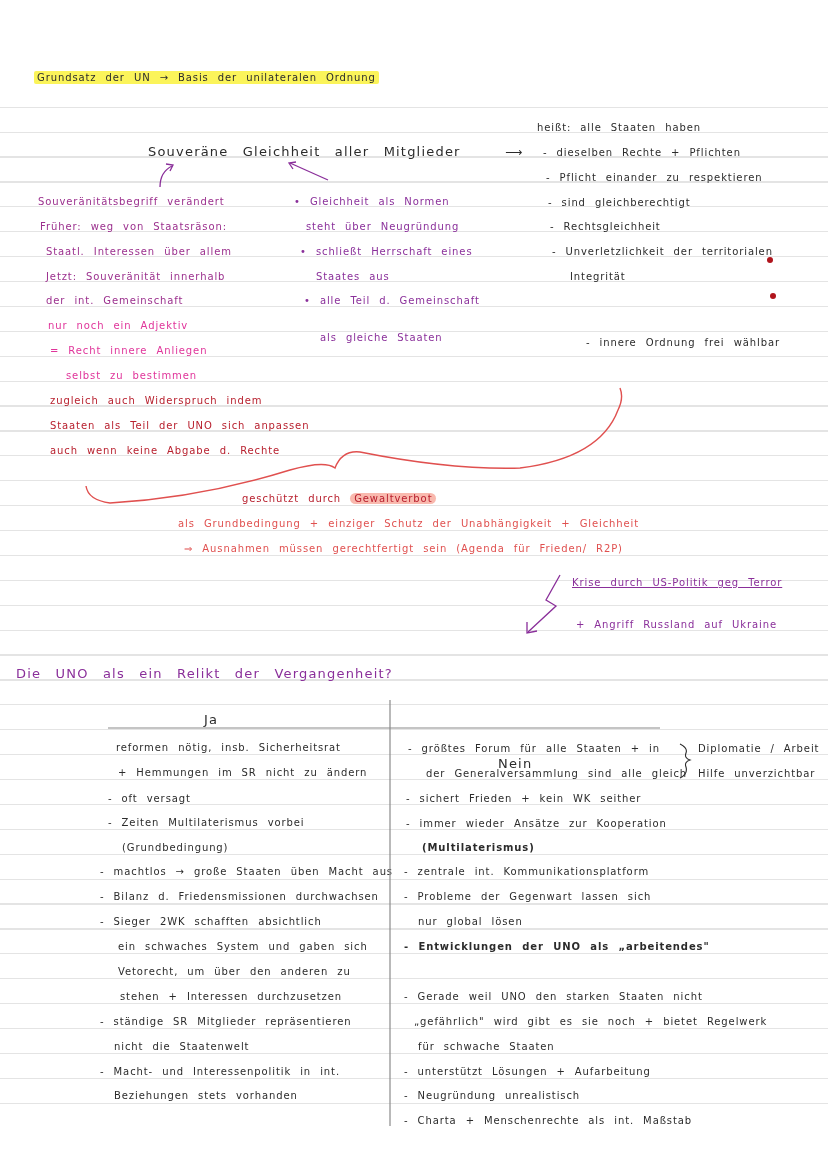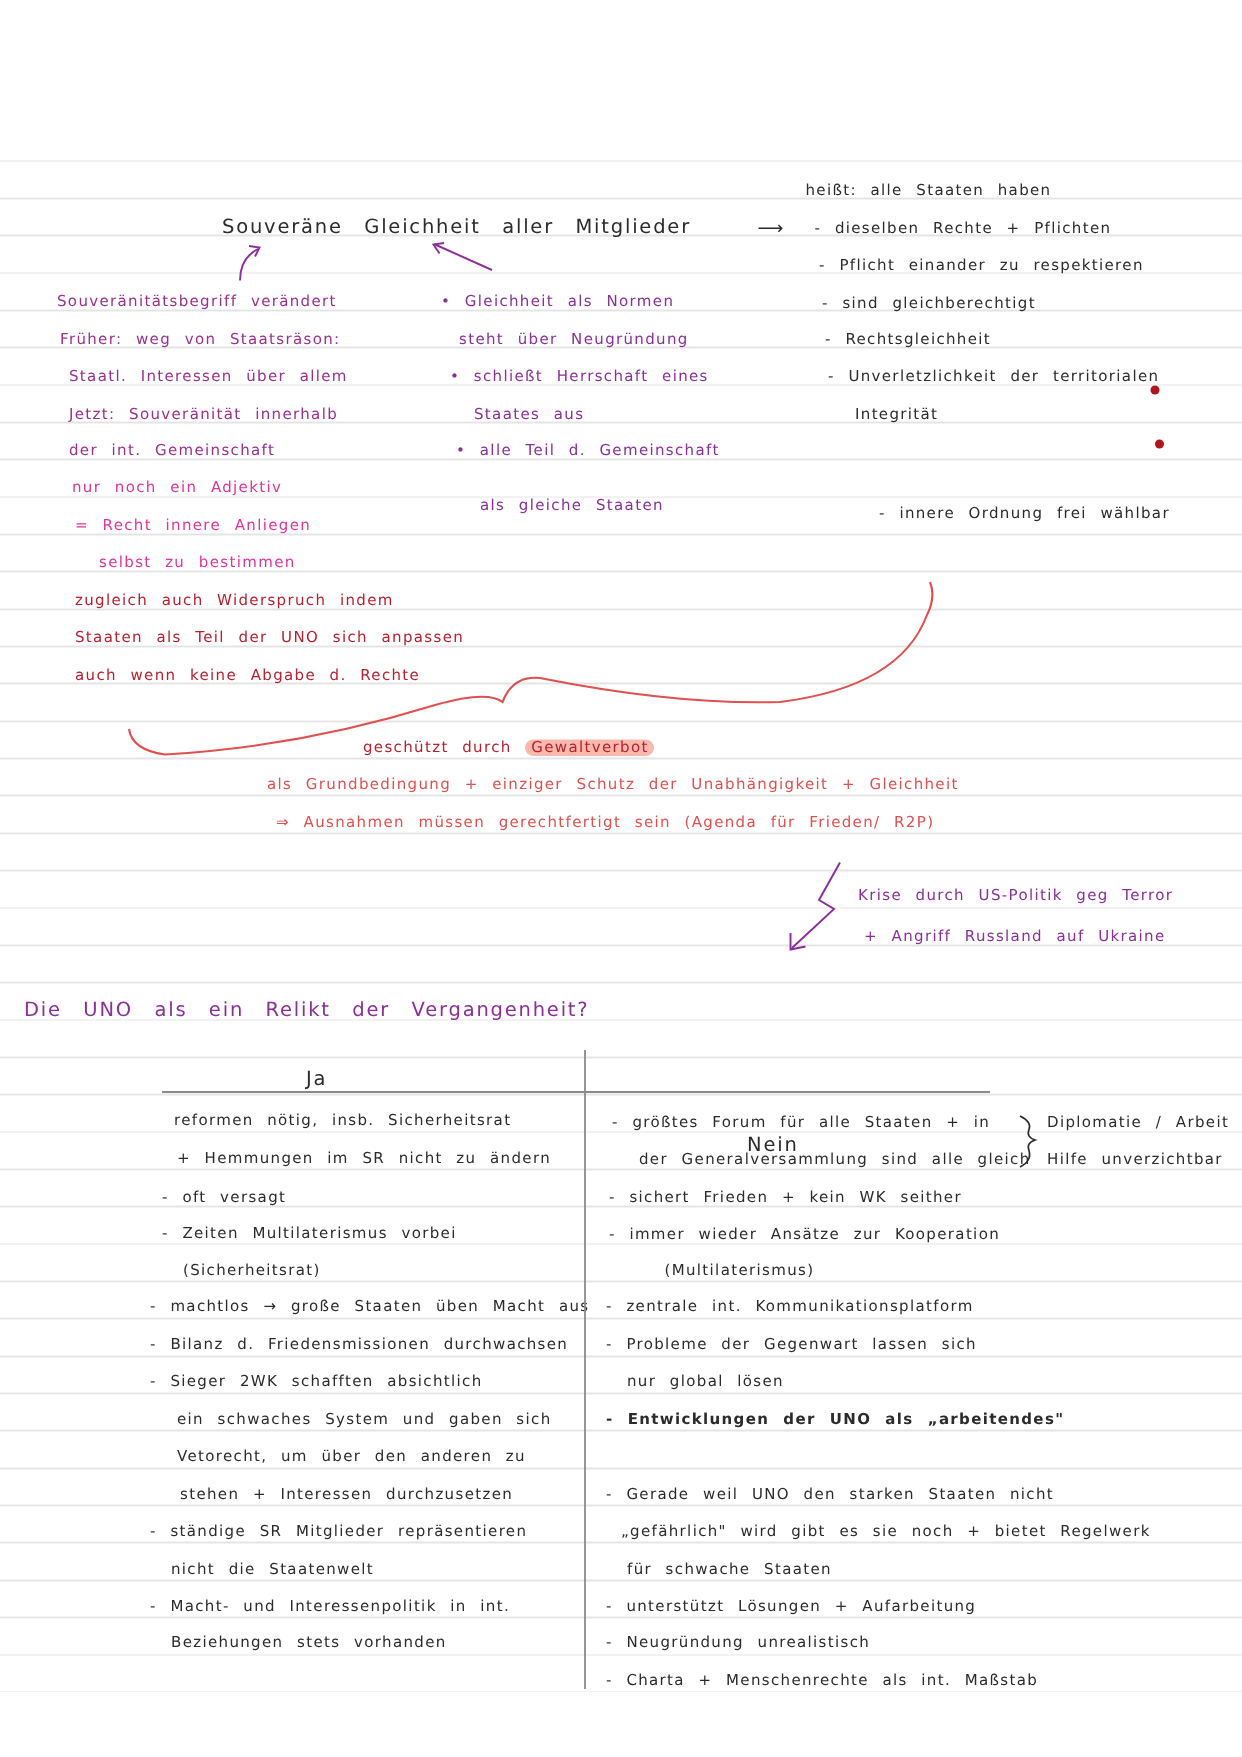--- a/index.html
+++ b/index.html
@@ -26,20 +26,23 @@
   .dot { position: absolute; width: 6px; height: 6px; border-radius: 50%; background: #b0141c; }
 </style>
 </head>
 <body>
 
 <div class="page">
   <div class="rules"></div>
   <div class="rules-mask"></div>
   <div class="bottom-mask"></div>
 
+  <div class="t black" style="left:34px;top:71px;">
+    <span class="highlight-yellow">Grundsatz der UN → Basis der unilateralen Ordnung</span>
+  </div>
 
   <div class="t black big" style="left:148px;top:145px;">Souveräne Gleichheit aller Mitglieder</div>
   <div class="t black" style="left:505px;top:145px;font-size:12px;">⟶</div>
 
   <div class="t black" style="left:537px;top:121px;">heißt: alle Staaten haben</div>
   <div class="t black" style="left:543px;top:146px;">- dieselben Rechte + Pflichten</div>
   <div class="t black" style="left:546px;top:171px;">- Pflicht einander zu respektieren</div>
   <div class="t black" style="left:548px;top:196px;">- sind gleichberechtigt</div>
   <div class="t black" style="left:550px;top:220px;">- Rechtsgleichheit</div>
   <div class="t black" style="left:552px;top:245px;">- Unverletzlichkeit der territorialen</div>
@@ -69,49 +72,49 @@
   <div class="t purple" style="left:304px;top:294px;">• alle Teil d. Gemeinschaft</div>
   <div class="t purple" style="left:320px;top:319px;margin-top:12px;">als gleiche Staaten</div>
 
   <div class="t red" style="left:242px;top:492px;text-align:right;">
     <span>geschützt durch</span>
     <span class="highlight-salmon">Gewaltverbot</span>
   </div>
   <div class="t salmon" style="left:178px;top:517px;">als Grundbedingung + einziger Schutz der Unabhängigkeit + Gleichheit</div>
   <div class="t salmon" style="left:184px;top:542px;">⇒ Ausnahmen müssen gerechtfertigt sein (Agenda für Frieden/ R2P)</div>
 
-  <div class="t purple" style="left:572px;top:591px;">Krise durch US-Politik geg Terror</div>
+  <div class="t purple" style="left:572px;top:576px;text-decoration:underline;">Krise durch US-Politik geg Terror</div>
   <div class="t purple" style="left:576px;top:618px;">+ Angriff Russland auf Ukraine</div>
 
   <div class="t purple big" style="left:16px;top:667px;">Die UNO als ein Relikt der Vergangenheit?</div>
 
   <div class="t black big" style="left:204px;top:713px;">Ja</div>
   <div class="t black big" style="left:498px;top:713px;margin-top:44px;">Nein</div>
 
   <div class="t black" style="left:116px;top:741px;">reformen nötig, insb. Sicherheitsrat</div>
   <div class="t black" style="left:118px;top:766px;">+ Hemmungen im SR nicht zu ändern</div>
   <div class="t black" style="left:108px;top:792px;">- oft versagt</div>
   <div class="t black" style="left:108px;top:816px;">- Zeiten Multilaterismus vorbei</div>
-  <div class="t black" style="left:122px;top:841px;">(Sicherheitsrat)</div>
+  <div class="t black" style="left:122px;top:841px;">(Grundbedingung)</div>
   <div class="t black" style="left:100px;top:865px;">- machtlos → große Staaten üben Macht aus</div>
   <div class="t black" style="left:100px;top:890px;">- Bilanz d. Friedensmissionen durchwachsen</div>
   <div class="t black" style="left:100px;top:915px;">- Sieger 2WK schafften absichtlich</div>
   <div class="t black" style="left:118px;top:940px;">ein schwaches System und gaben sich</div>
   <div class="t black" style="left:118px;top:965px;">Vetorecht, um über den anderen zu</div>
   <div class="t black" style="left:120px;top:990px;">stehen + Interessen durchzusetzen</div>
   <div class="t black" style="left:100px;top:1015px;">- ständige SR Mitglieder repräsentieren</div>
   <div class="t black" style="left:114px;top:1040px;">nicht die Staatenwelt</div>
   <div class="t black" style="left:100px;top:1065px;">- Macht- und Interessenpolitik in int.</div>
   <div class="t black" style="left:114px;top:1089px;">Beziehungen stets vorhanden</div>
 
   <div class="t black" style="left:408px;top:742px;">- größtes Forum für alle Staaten + in</div>
   <div class="t black" style="left:426px;top:767px;">der Generalversammlung sind alle gleich</div>
   <div class="t black" style="left:406px;top:792px;">- sichert Frieden + kein WK seither</div>
   <div class="t black" style="left:406px;top:817px;">- immer wieder Ansätze zur Kooperation</div>
-  <div class="t black" style="left:443px;top:841px;">(Multilaterismus)</div>
+  <div class="t black" style="left:422px;top:841px;font-weight:bold;">(Multilaterismus)</div>
   <div class="t black" style="left:404px;top:865px;">- zentrale int. Kommunikationsplatform</div>
   <div class="t black" style="left:404px;top:890px;">- Probleme der Gegenwart lassen sich</div>
   <div class="t black" style="left:418px;top:915px;">nur global lösen</div>
   <div class="t black" style="left:404px;top:940px;font-weight:bold;">- Entwicklungen der UNO als „arbeitendes"</div>
   <div class="t black" style="left:404px;top:990px;">- Gerade weil UNO den starken Staaten nicht</div>
   <div class="t black" style="left:414px;top:1015px;">„gefährlich" wird gibt es sie noch + bietet Regelwerk</div>
   <div class="t black" style="left:418px;top:1040px;">für schwache Staaten</div>
   <div class="t black" style="left:404px;top:1065px;">- unterstützt Lösungen + Aufarbeitung</div>
   <div class="t black" style="left:404px;top:1089px;">- Neugründung unrealistisch</div>
   <div class="t black" style="left:404px;top:1114px;">- Charta + Menschenrechte als int. Maßstab</div>

